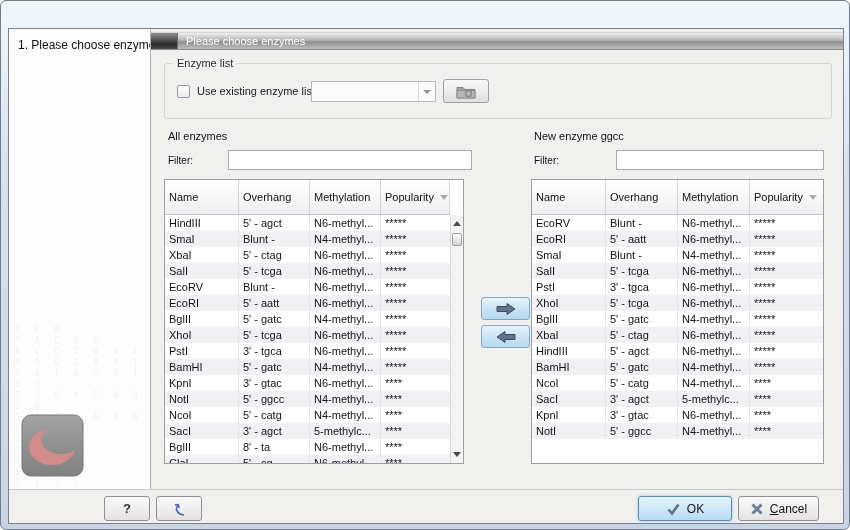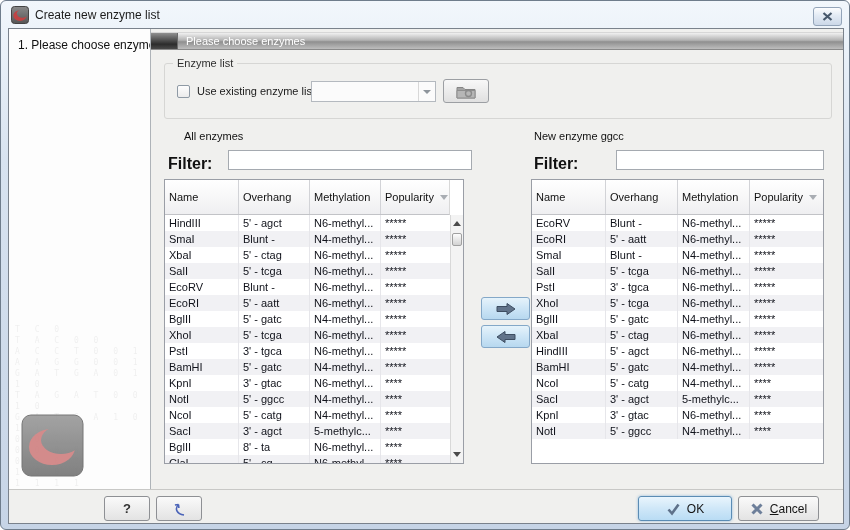--- a/index.html
+++ b/index.html
@@ -53,21 +53,21 @@
   .combo-arrow-zone { position:absolute; right:0; top:0; width:17px; height:100%;
                       border-left:1px solid #d8d8d8; display:flex; align-items:center; justify-content:center; }
   .tri-down { width:0; height:0; border-left:4px solid transparent; border-right:4px solid transparent;
               border-top:4px solid #8e959c; }
   .browse-btn { position:absolute; left:278px; top:15px; width:46px; height:24px;
                 background:linear-gradient(#f8f8f8,#e0e0e0); border:1px solid #9c9fa3; border-radius:3px;
                 display:flex; align-items:center; justify-content:center; }
 
   
   .panel-title { position:absolute; font-size:11px; color:#111; }
-  .filter-label { position:absolute; font-size:16px; color:#111;font-weight:bold; }
+  .filter-label { position:absolute; font-size:10px; color:#111; }
   .filter-input { position:absolute; height:20px; border:1px solid #a5aab0; background:#fff;
                   font-size:11px; padding:0 3px; font-family:"Liberation Sans", sans-serif; }
 
   .tbl { position:absolute; top:150px; height:285px; background:#fff; border:1px solid #9a9ea6; }
   .tbl-left  { left:155px; width:300px; }
   .tbl-right { left:522px; width:293px; }
   .thead { position:absolute; left:0; top:0; right:0; height:35px; display:flex;
            background:#fafafa; border-bottom:1px solid #c2c3c7; }
   .tbl-left .thead { right:13px; border-right:1px solid #d8d8d8; }
   .th { background:linear-gradient(#ffffff,#efeff1); border-right:1px solid #d2d3d7;
@@ -115,42 +115,20 @@
   .btn-ok { left:629px; width:94px; background:linear-gradient(#e9f5fd,#cfe7f8 50%,#b9dcf4);
             border:1px solid #5b8cb4; box-shadow:0 0 3px rgba(80,150,210,.6); }
   .btn-cancel { left:729px; width:81px; }
   .u { text-decoration:underline; }
 </style>
 </head>
 <body>
 
 <div class="win">
 
-  <div class="titlebar">
-    <svg class="title-icon" viewBox="0 0 18 18">
-      <defs>
-        <linearGradient id="g1" x1="0" y1="0" x2="0" y2="1">
-          <stop offset="0" stop-color="#8a8a8a"></stop>
-            <stop offset="1" stop-color="#555555"></stop>
-        </linearGradient>
-        <mask id="m1">
-            <rect width="18" height="18" fill="#fff"></rect>
-            <ellipse cx="11.4" cy="7.6" rx="5.6" ry="4.1" fill="#000"></ellipse>
-          </mask>
-      </defs>
-      <rect x="0.5" y="0.5" width="17" height="17" rx="3" fill="url(#g1)" stroke="#434343"></rect>
-      <ellipse cx="9" cy="9.6" rx="6.6" ry="5.3" fill="#c04343" mask="url(#m1)"></ellipse>
-    </svg>
-    <div class="title-text">Create new enzyme list</div>
-    <div class="close-btn">
-      <svg width="11" height="9" viewBox="0 0 11 9">
-        <path d="M1.5 1 L9.5 8 M9.5 1 L1.5 8" stroke="#47586c" stroke-width="2.2" fill="none"></path>
-      </svg>
-    </div>
-  </div>
 
   <div class="client">
 
     <div class="sidebar">
       <div class="step">1. Please choose enzymes</div>
       <div class="watermark">
           <div>T C 0</div>
           <div>T A C 0 0</div>
           <div>A C C T 0 0 1</div>
           <div>A A G G 0 0 1</div>
@@ -196,21 +174,21 @@
       </div>
       <div class="browse-btn">
         <svg width="20" height="15" viewBox="0 0 20 15">
           <path d="M1 3.5 h6 l2 2 h10 v8.5 h-18 z" fill="#a3a3a3" stroke="#858585"></path>
           <path d="M1 6.5 h18 v7.5 h-18 z" fill="#b6b6b6" stroke="#8d8d8d"></path>
           <circle cx="12.5" cy="9.5" r="3" fill="none" stroke="#8a8a8a" stroke-width="1.4"></circle>
         </svg>
       </div>
     </div>
 
-    <div class="panel-title" style="left:159px; top:101px;margin-left:16px;">All enzymes</div>
+    <div class="panel-title" style="left:159px; top:101px;">All enzymes</div>
     <div class="filter-label" style="left:159px; top:126px;">Filter:</div>
     <input class="filter-input" style="left: 219px; top: 121px; width: 244px;" value="">
 
     <div class="tbl tbl-left">
       <div class="thead">
           <div class="th c0">
             <span>Name</span>
           </div>
           <div class="th c1">
             <span>Overhang</span>

